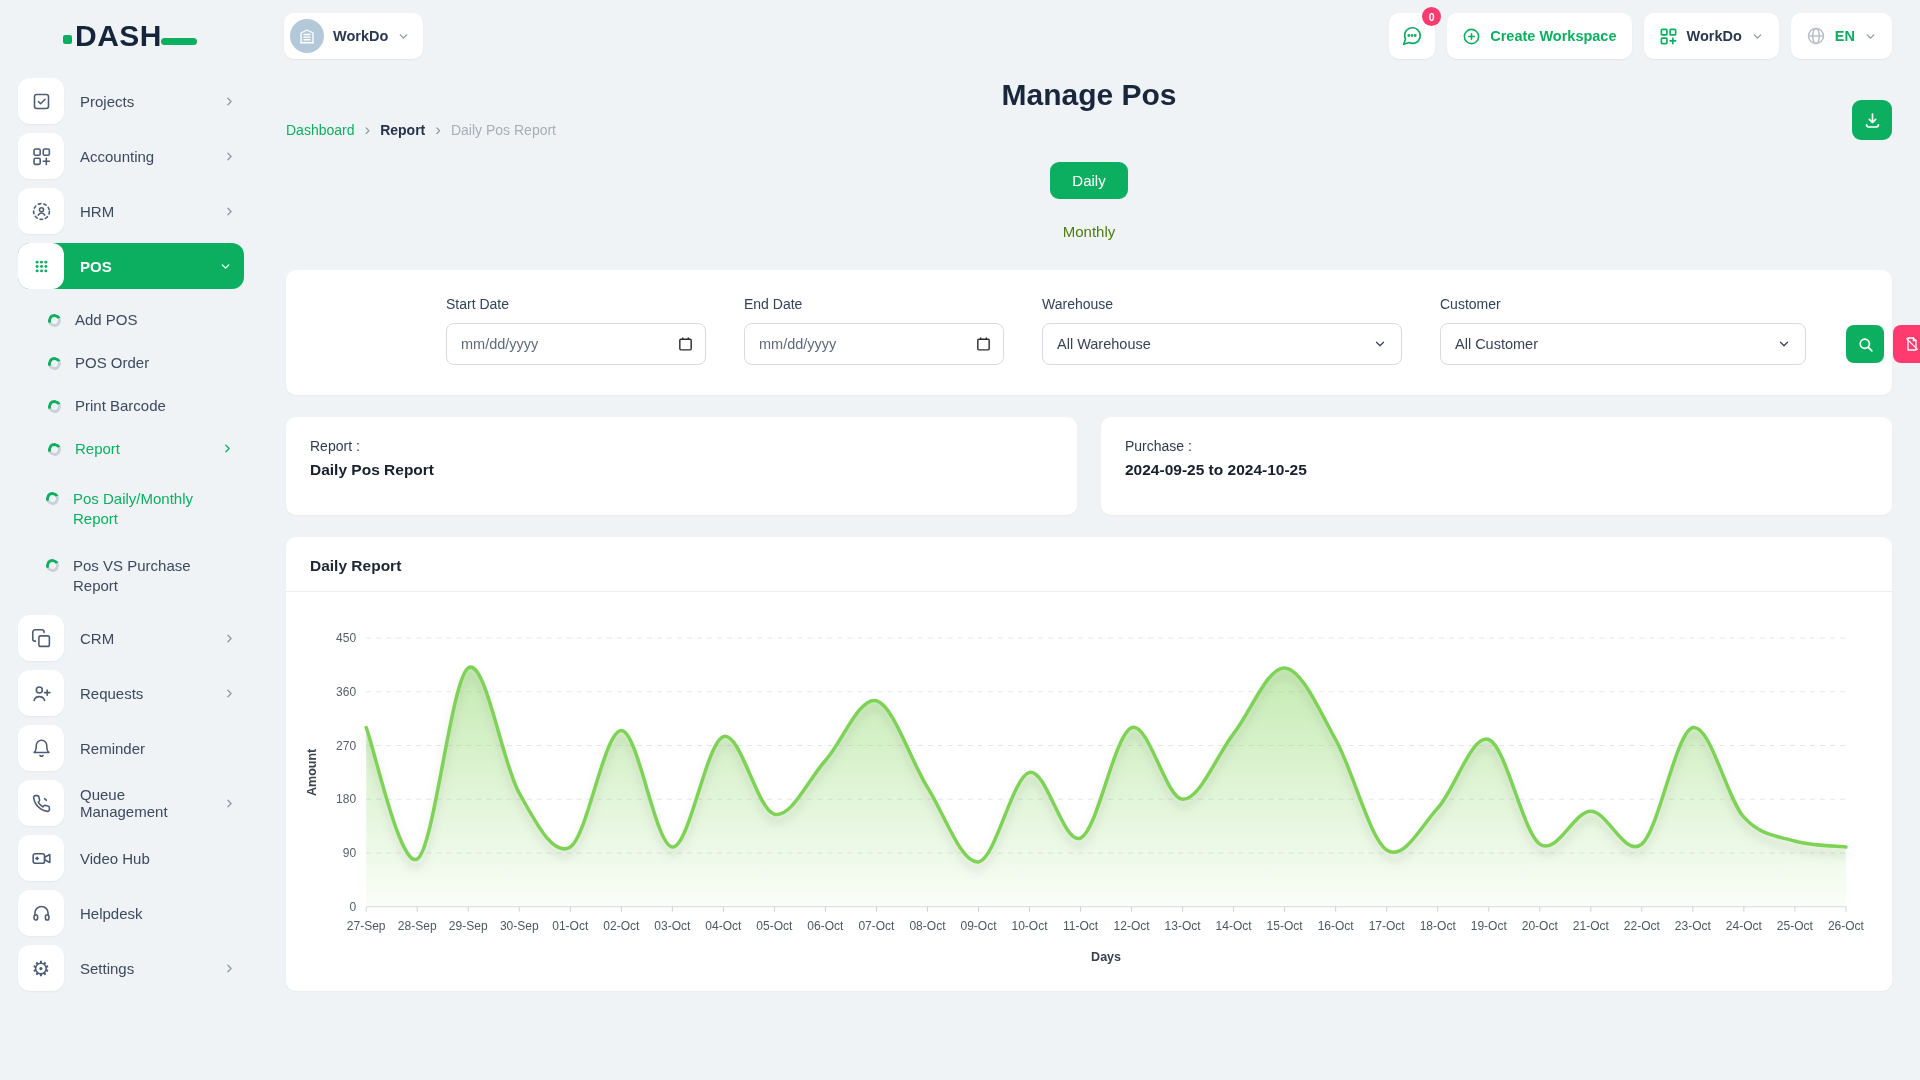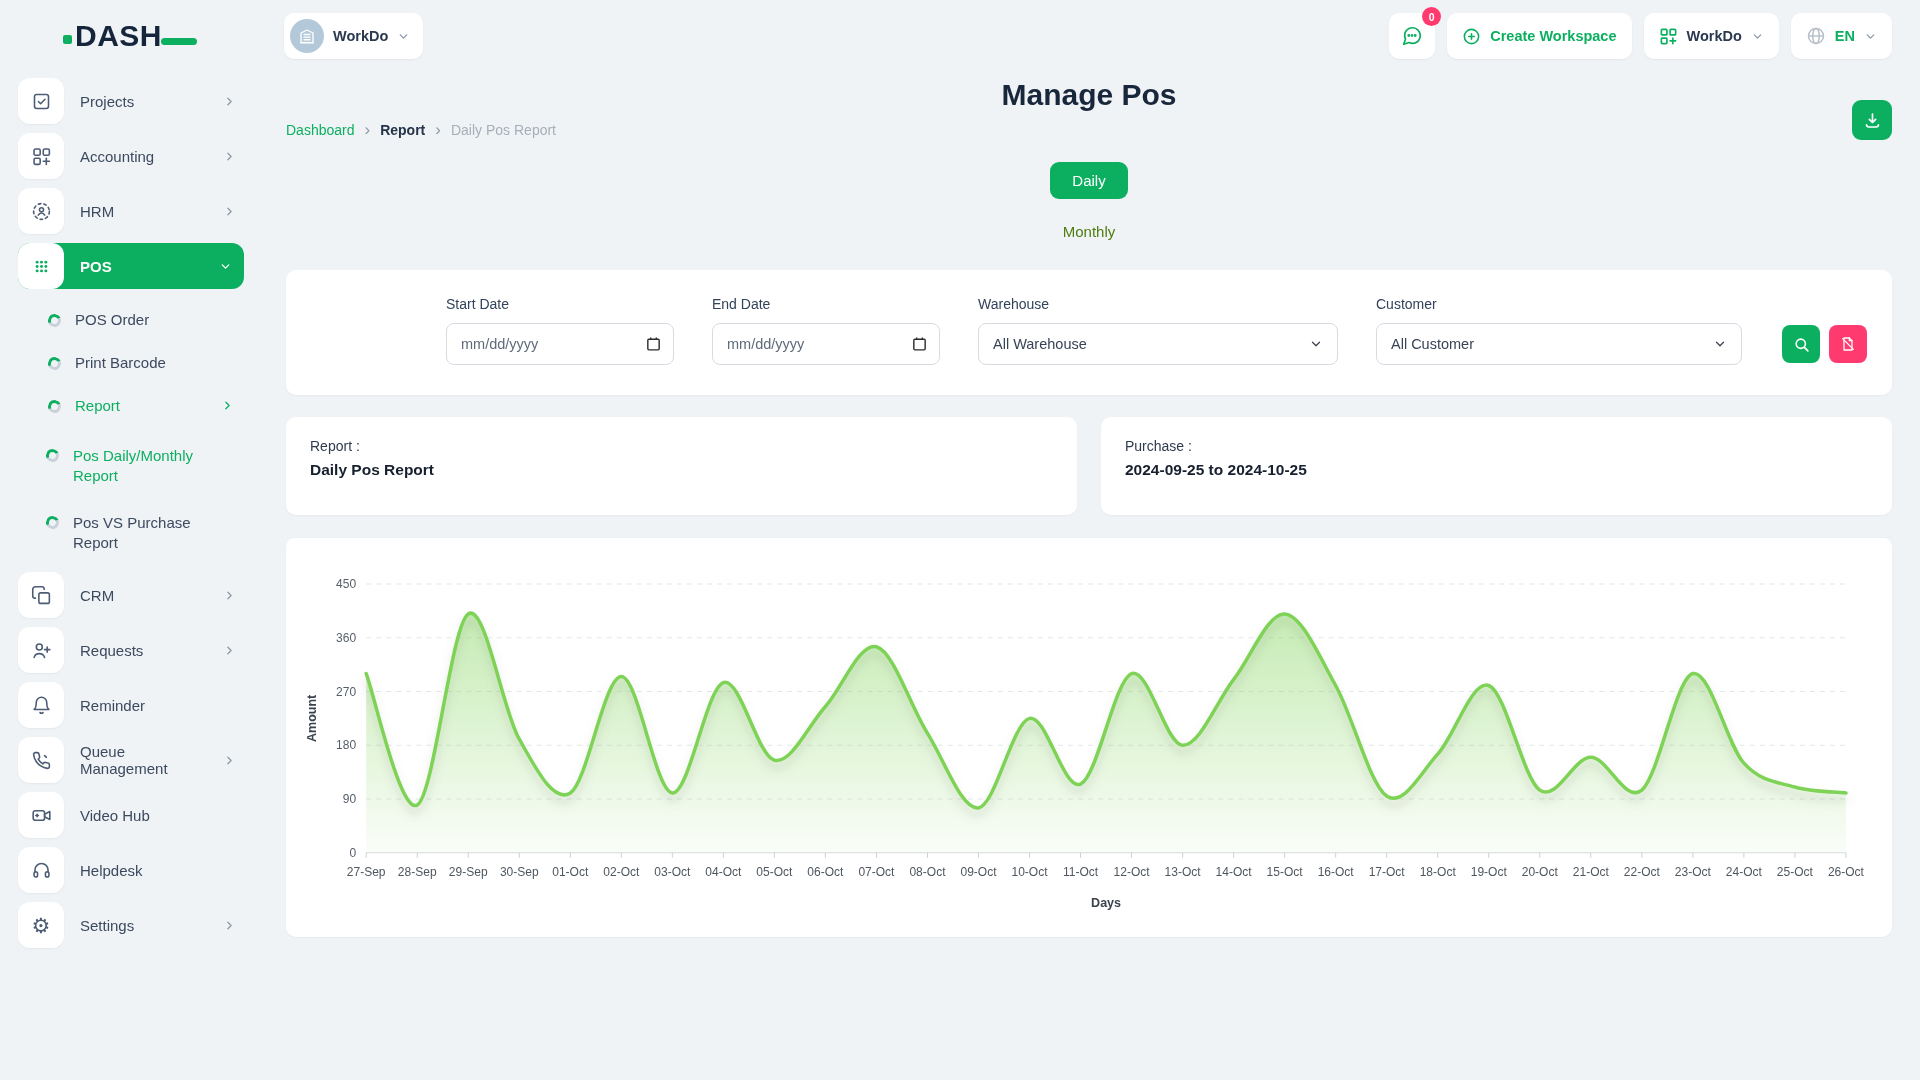--- a/index.html
+++ b/index.html
@@ -65,21 +65,21 @@
             border-radius:9px; display:flex; align-items:center; justify-content:center; color:#fff; cursor:pointer; }
   .tabs { display:flex; align-items:center; gap:14px; margin-top:24px;flex-direction:column; }
   .tab-daily { background:#0caf60; color:#fff; border:none; border-radius:9px; padding:10px 22px; font-size:15px; cursor:pointer; font-family:inherit; }
   .tab-monthly { background:transparent; color:#4d7c0f; border:none; padding:10px 14px; font-size:15px; cursor:pointer; font-family:inherit; }
 
   .card { background:#fff; border-radius:10px; box-shadow:0 1px 2px rgba(15,34,58,.04); }
   .filter-card { margin-top:20px; padding:26px 22px 30px 160px; display:flex; gap:38px; align-items:flex-end; }
   .fgroup { display:flex; flex-direction:column; }
   .flabel { font-size:14px; color:#32425a; margin-bottom:11px; }
   .finput { position:relative; }
-  .finput input { width:228px; height:42px; border:1px solid #d6dce2; border-radius:8px; padding:0 38px 0 14px;
+  .finput input { width:260px; height:42px; border:1px solid #d6dce2; border-radius:8px; padding:0 38px 0 14px;
                   font-size:14.5px; color:#4a5568; font-family:inherit; background:#fff; }
   .finput input::placeholder { color:#5f6b7a; }
   .cal-ic { position:absolute; right:12px; top:12px; color:#333; pointer-events:none; }
   .selbox { height:42px; border:1px solid #d6dce2; border-radius:8px; background:#fff; display:flex; align-items:center;
             justify-content:space-between; padding:0 14px; font-size:14.5px; color:#374357; cursor:pointer; }
   .sel-wh { width:360px; }
   .sel-cu { width:366px; }
   .fbtns { display:flex; gap:9px; margin-left:2px; padding-bottom:2px; }
   .sq-btn { width:38px; height:38px; border:none; border-radius:8px; display:flex; align-items:center; justify-content:center;
             color:#fff; cursor:pointer; }
@@ -247,20 +247,24 @@
         </span>
         <span class="slabel">POS</span>
         <span class="chev">
             <svg width="13" height="13" viewBox="0 0 24 24" fill="none" stroke="currentColor" stroke-width="2.4" stroke-linecap="round" stroke-linejoin="round">
               <polyline points="6 9 12 15 18 9"></polyline>
             </svg>
           </span>
       </div>
 
       <ul class="submenu">
+        <li>
+          <span class="ring"></span>
+          <span>Add POS</span>
+        </li>
         <li>
           <span class="ring"></span>
           <span>POS Order</span>
         </li>
         <li>
           <span class="ring"></span>
           <span>Print Barcode</span>
         </li>
         <li class="active">
           <span class="ring"></span>
@@ -479,20 +483,21 @@
           <div class="sum-label">Report :</div>
           <div class="sum-value">Daily Pos Report</div>
         </section>
         <section class="card sum-card">
           <div class="sum-label">Purchase :</div>
           <div class="sum-value">2024-09-25 to 2024-10-25</div>
         </section>
       </div>
 
       <section class="card chart-card">
+        <div class="chart-title">Daily Report</div>
         <div class="chart-divider"></div>
         <div class="chart-wrap" id="chart-mount"><svg viewBox="0 0 1560 346" width="100%">
               <defs>
                 <linearGradient id="gfill" x1="0" y1="0" x2="0" y2="1">
                   <stop offset="0" stop-color="#7ed356" stop-opacity="0.45"></stop>
                   <stop offset="1" stop-color="#7ed356" stop-opacity="0.04"></stop>
                 </linearGradient>
                 <filter id="ds" x="-10%" y="-30%" width="120%" height="170%">
                   <feDropShadow dx="0" dy="7" stdDeviation="4" flood-color="#76806e" flood-opacity="0.28"></feDropShadow>
                 </filter>

